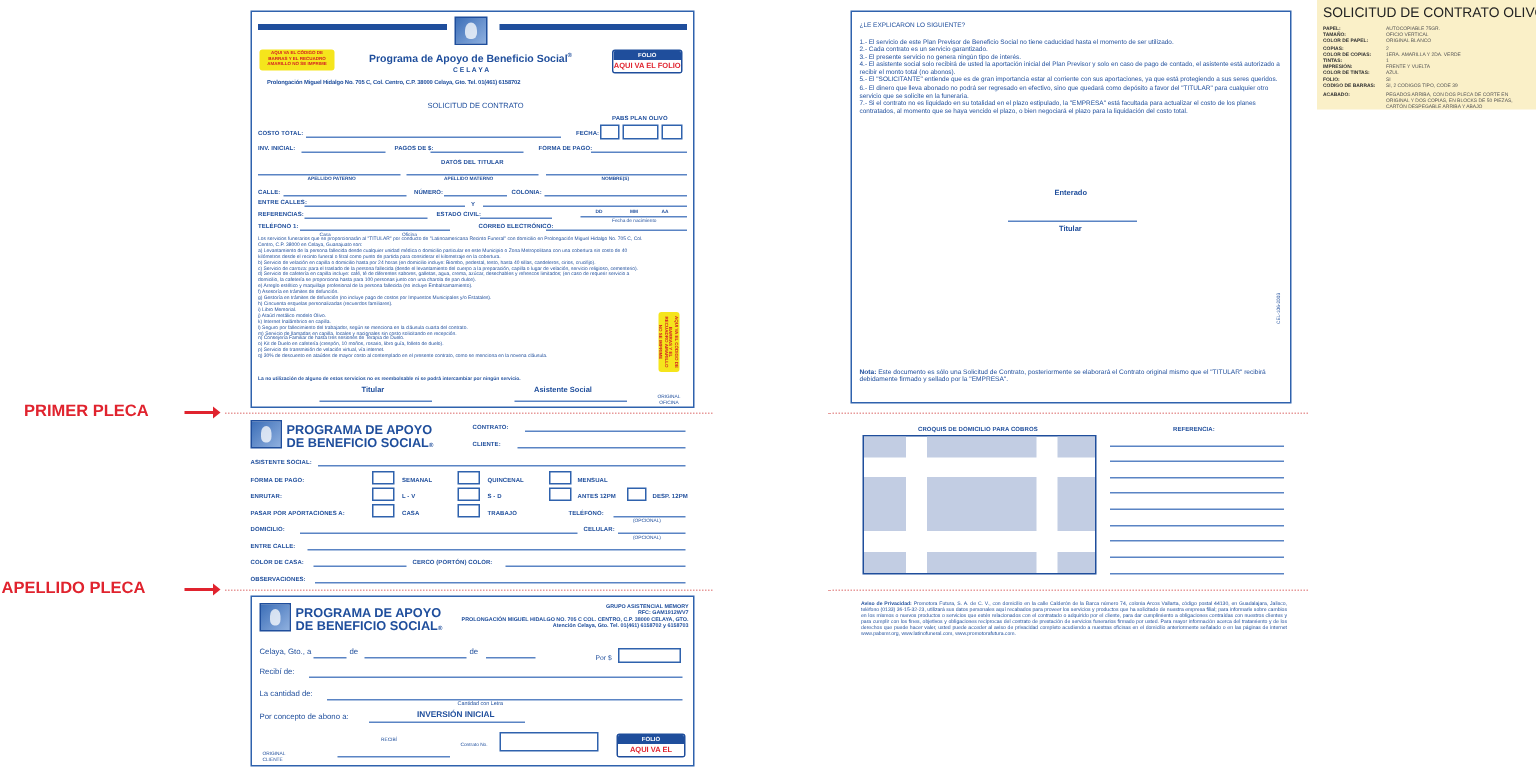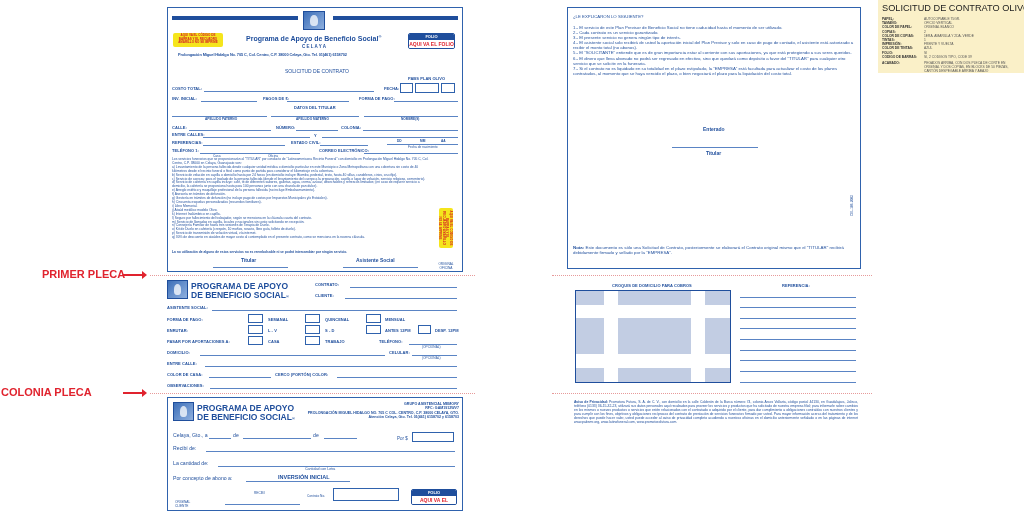--- a/index.html
+++ b/index.html
@@ -27,23 +27,23 @@
   .stripe { background: #1f4e9c; height: 4px; }
   .map-block { background: #c2cde3; position: absolute; }
   .spec { background: #faf0c8; }
   .spec-row { display: flex; font-size: 3.3px; line-height: 4.2px; color: #333; }
   .spec-row .k { width: 42px; font-weight: bold; color: #333; }
   .spec-row .v { flex: 1; color: #555; }
 </style>
 </head>
 <body>
 
-<div class="abs pleca-label" style="left:16px;top:268px;margin-left:26px;">PRIMER PLECA</div>
+<div class="abs pleca-label" style="left:16px;top:268px;">PRIMER PLECA</div>
 <div class="abs arrow" style="left:123px;top:274px;width:22px;"></div>
-<div class="abs pleca-label" style="left:1px;top:386px;">COLONIA PLECA</div>
+<div class="abs pleca-label" style="left:1px;top:386px;">APELLIDO PLECA</div>
 <div class="abs arrow" style="left:123px;top:392px;width:22px;"></div>
 
 <div class="abs dotted-sep" style="left:150px;top:275px;width:325px;"></div>
 <div class="abs dotted-sep" style="left:150px;top:393px;width:325px;"></div>
 <div class="abs dotted-sep" style="left:552px;top:275px;width:320px;"></div>
 <div class="abs dotted-sep" style="left:552px;top:393px;width:320px;"></div>
 
 <div class="abs frame" style="left:167px;top:7px;width:296px;height:265px;">
   <div class="abs stripe" style="left:4px;top:8px;width:126px;"></div>
   <div class="abs stripe" style="left:165px;top:8px;width:125px;"></div>

